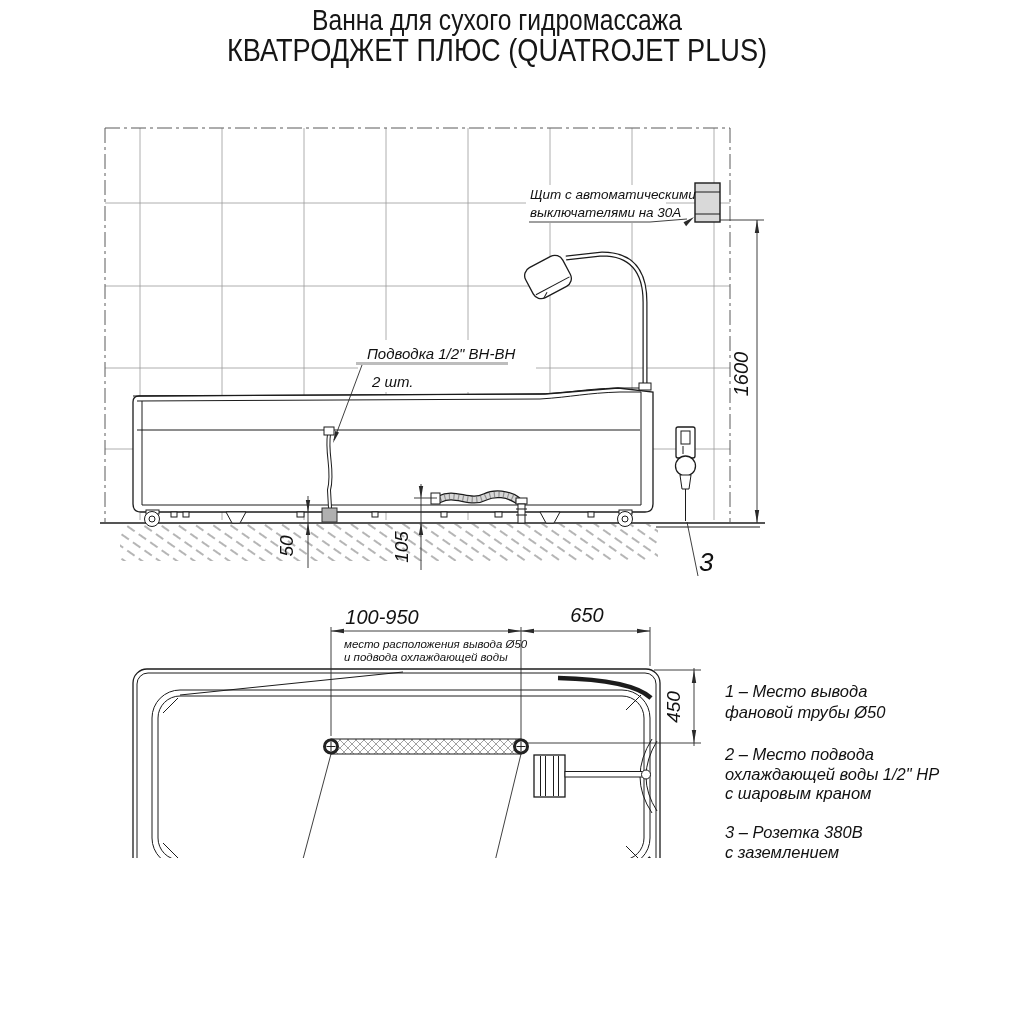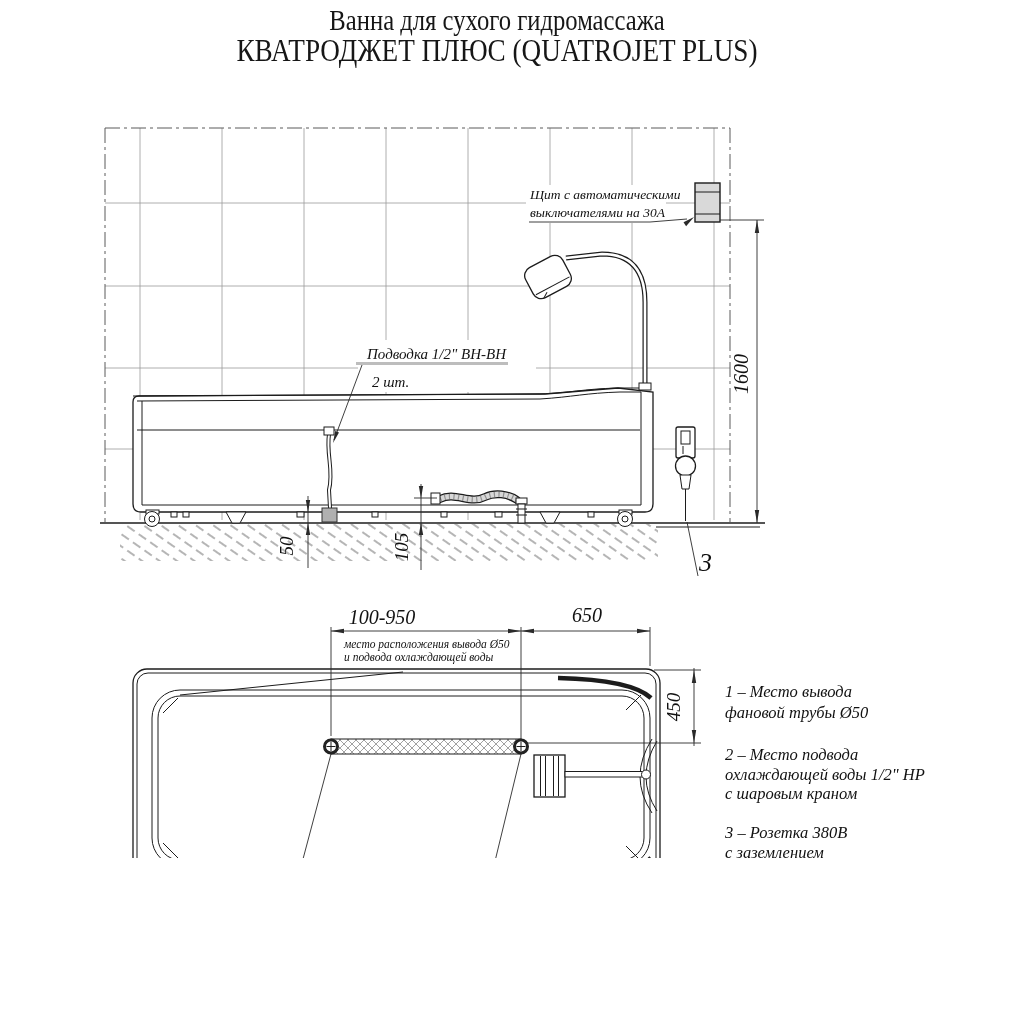--- a/index.html
+++ b/index.html
@@ -1,17 +1,17 @@
 <!DOCTYPE html>
 <html><head>
 <meta charset="utf-8">
 <style>
   html,body{margin:0;padding:0;background:#fff;}
   #canvas{position:relative;width:1024px;height:858px;background:#ffffff;overflow:hidden;
-          font-family:Liberation Serif, serif;border-radius:28px;}
+          font-family:Liberation Sans, sans-serif;border-radius:28px;}
   svg{position:absolute;left:0;top:0;}
   .ln{stroke:#1c1c1c;fill:none;stroke-width:1.3;}
   .thin{stroke:#1c1c1c;fill:none;stroke-width:1;}
   .dim{stroke:#2a2a2a;fill:none;stroke-width:0.9;}
   .grid{stroke:#9a9a9a;fill:none;stroke-width:0.8;}
   .cdash{stroke:#5a5a5a;fill:none;stroke-width:1;stroke-dasharray:15 4 3 4;}
   .arr{fill:#2a2a2a;stroke:none;}
   .lbl{fill:#111;font-style:italic;}
   .t13{font-size:13.5px;} .t15{font-size:15px;} .t19{font-size:19px;}
   .t20{font-size:20px;} .t11{font-size:11.5px;} .t16{font-size:16.5px;}

